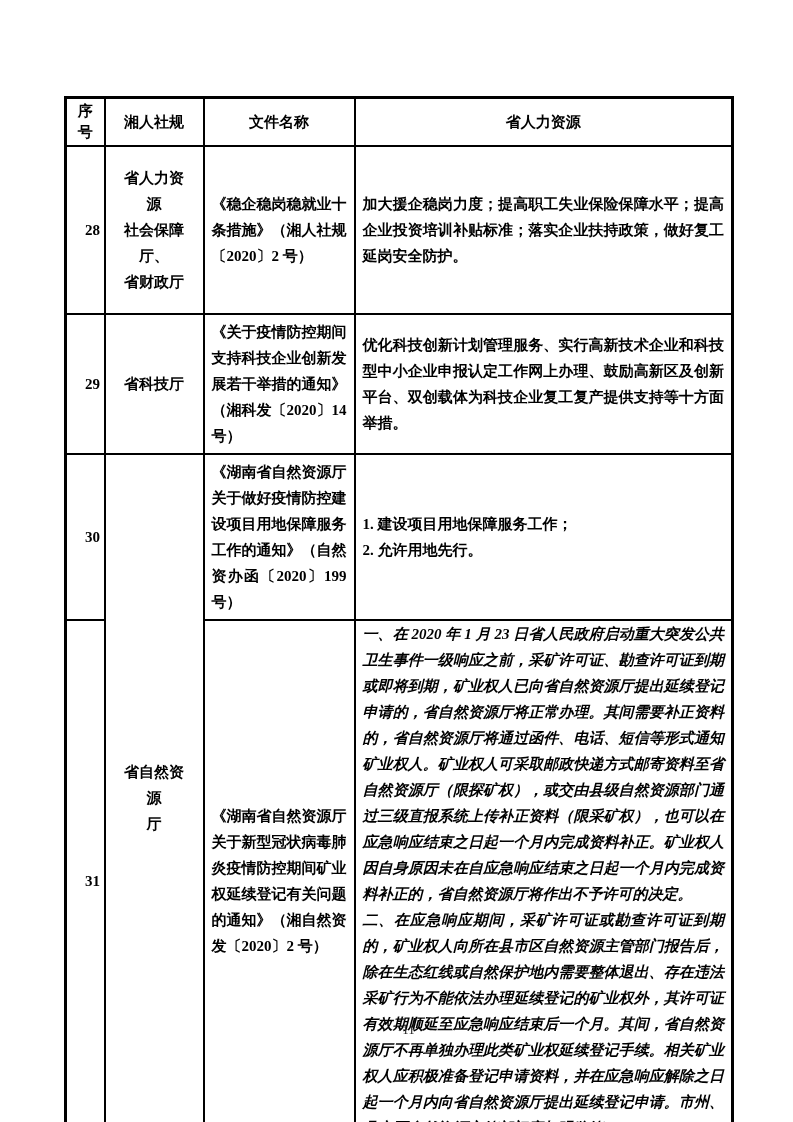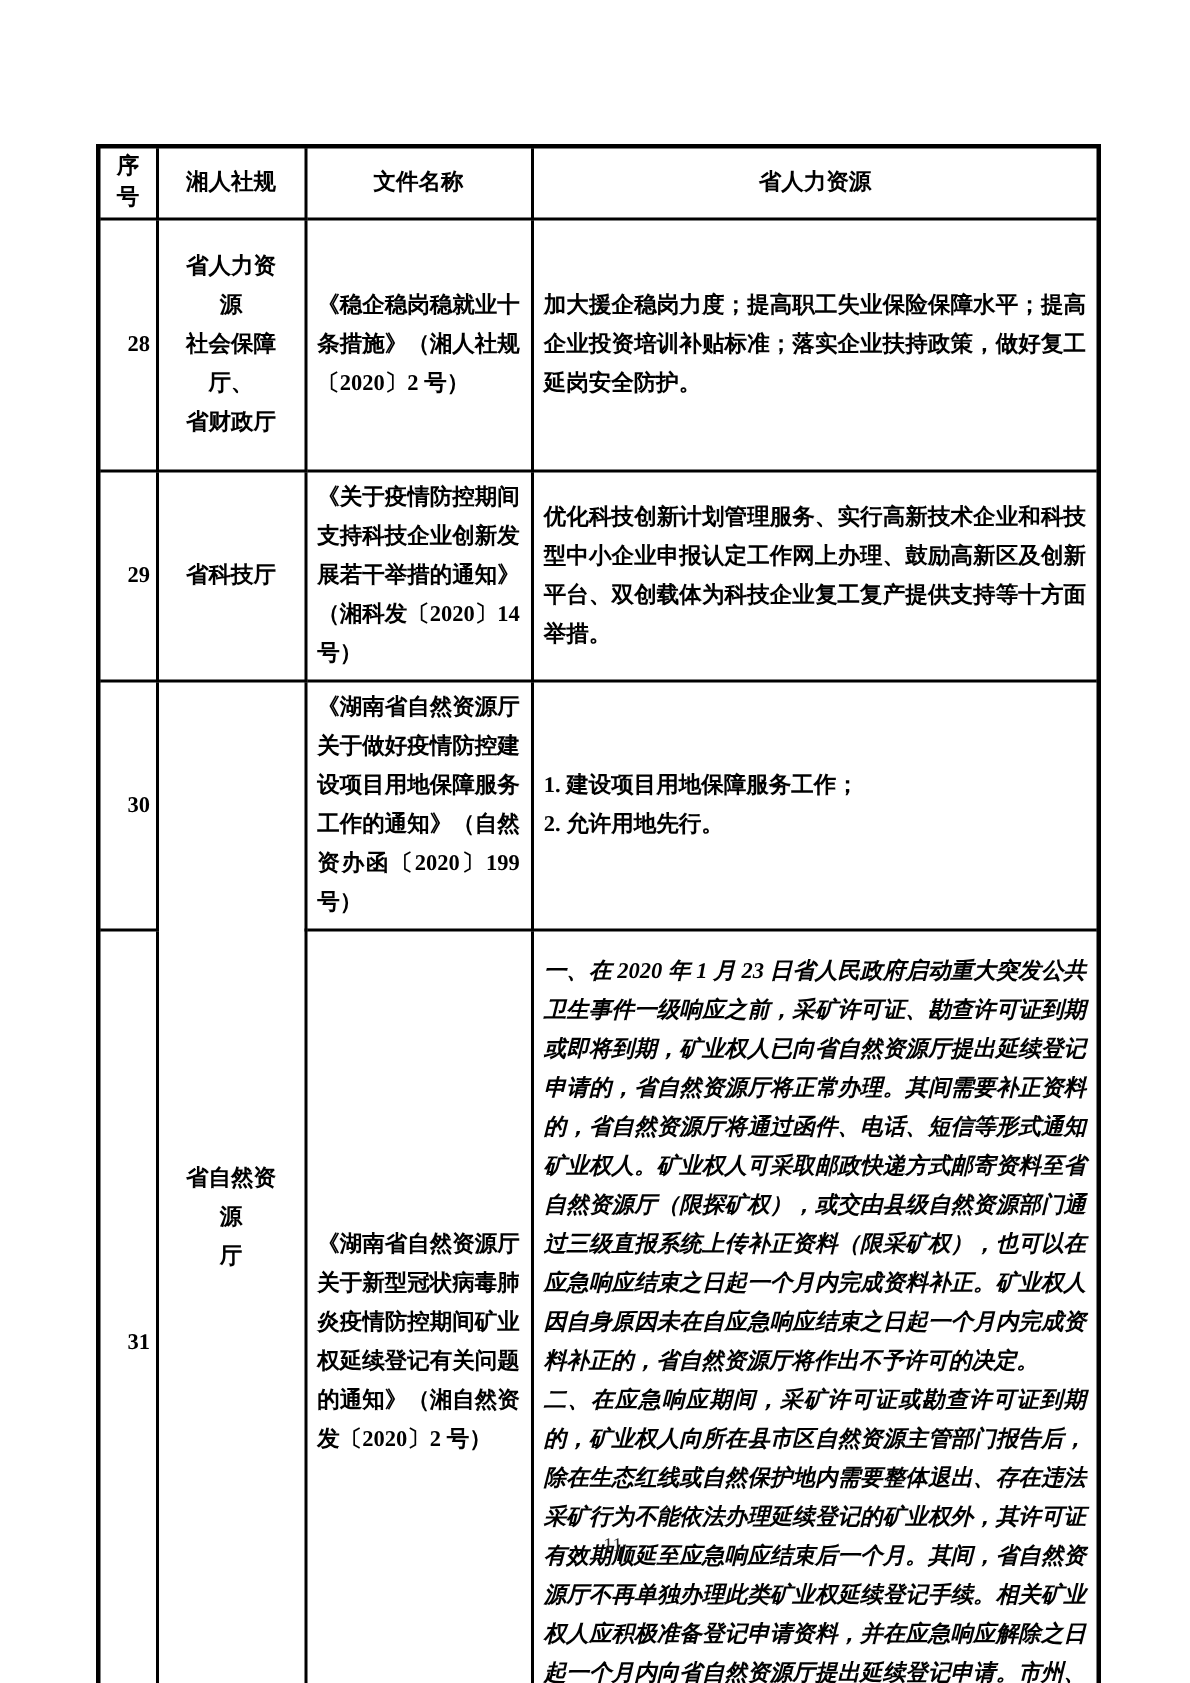--- a/index.html
+++ b/index.html
@@ -39,21 +39,21 @@
     text-align: center;
     padding: 18px;
   }
   td.cell-doc {
     text-align: justify;
     padding: 4px 7px;
     border-radius: 21px;
   }
   td.cell-content {
     text-align: justify;
-    padding: 14px 7px;
+    padding: 0 7px;
   }
   td.cell-content-lg {
     line-height: 25px;
     font-style: italic;
   }
   .page-number {
     position: absolute;
     top: 1022px;
     left: 12px;
     width: 100%;

